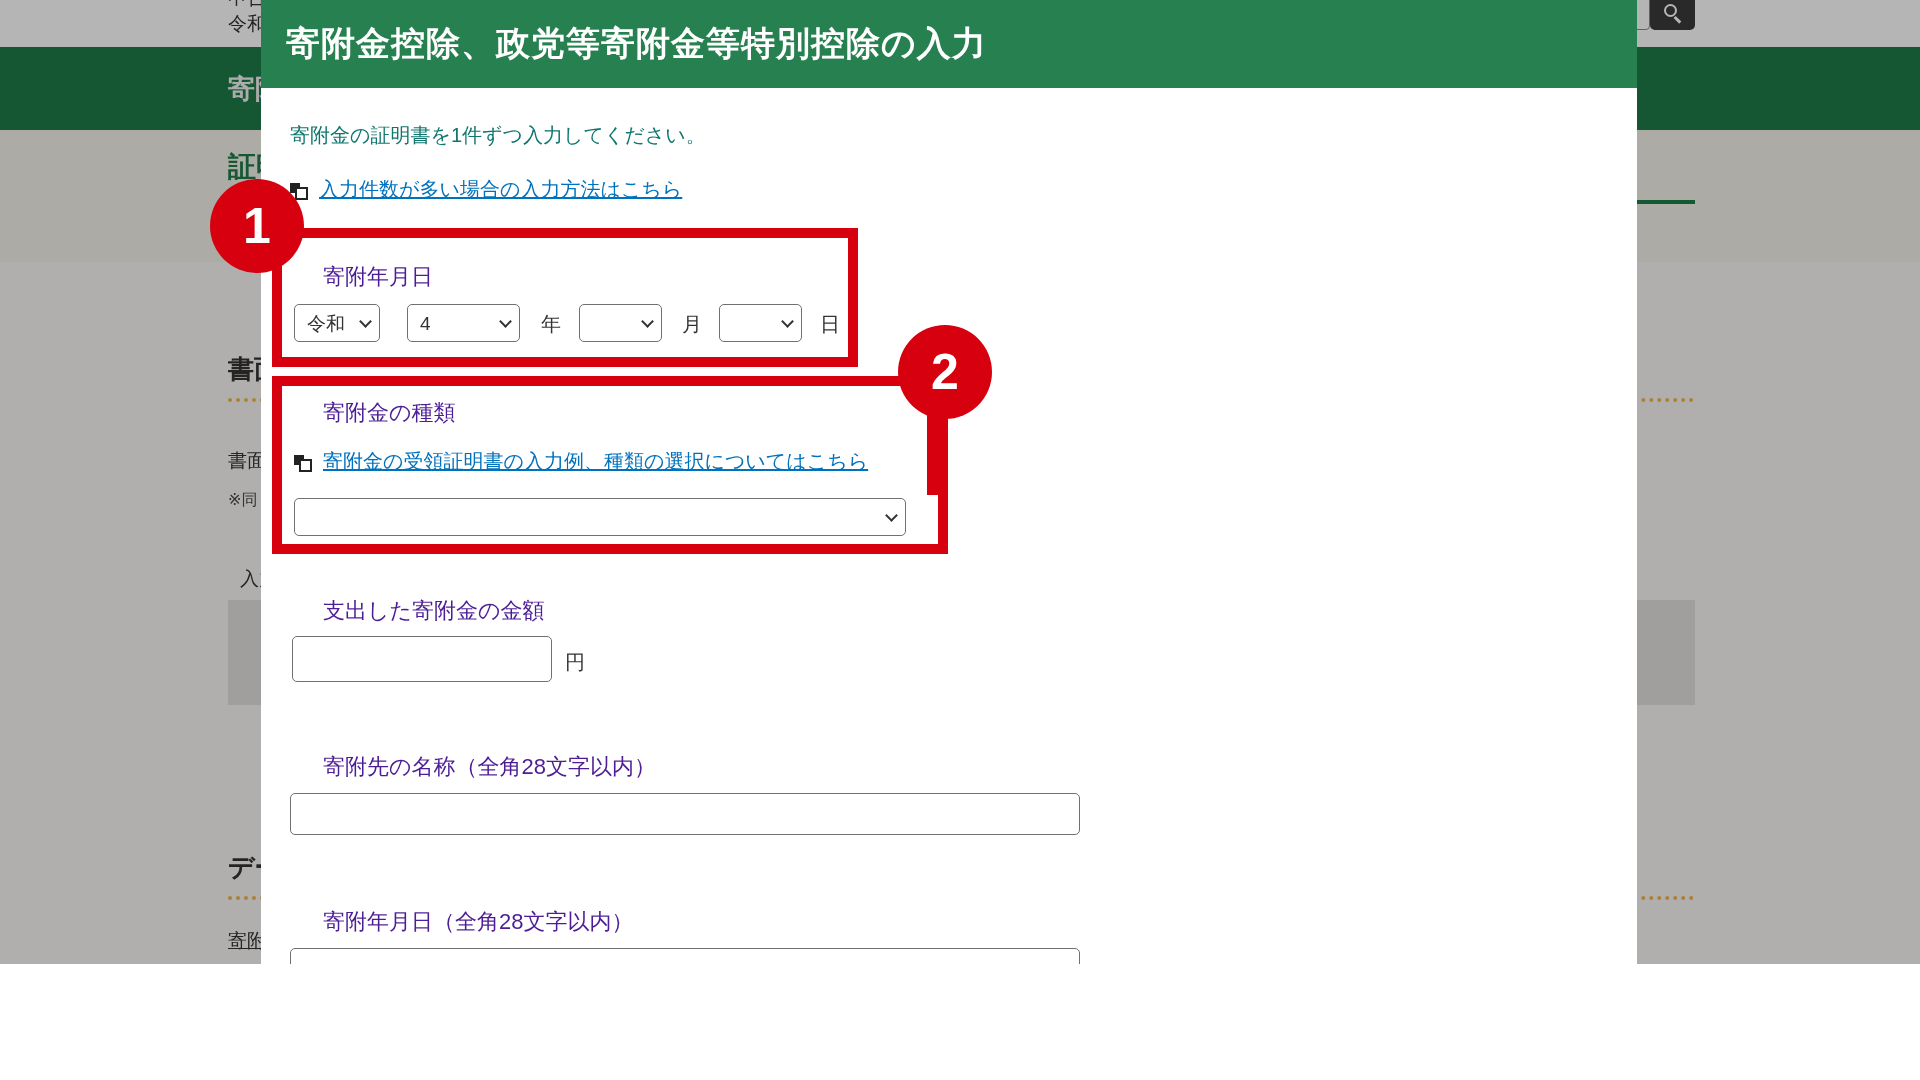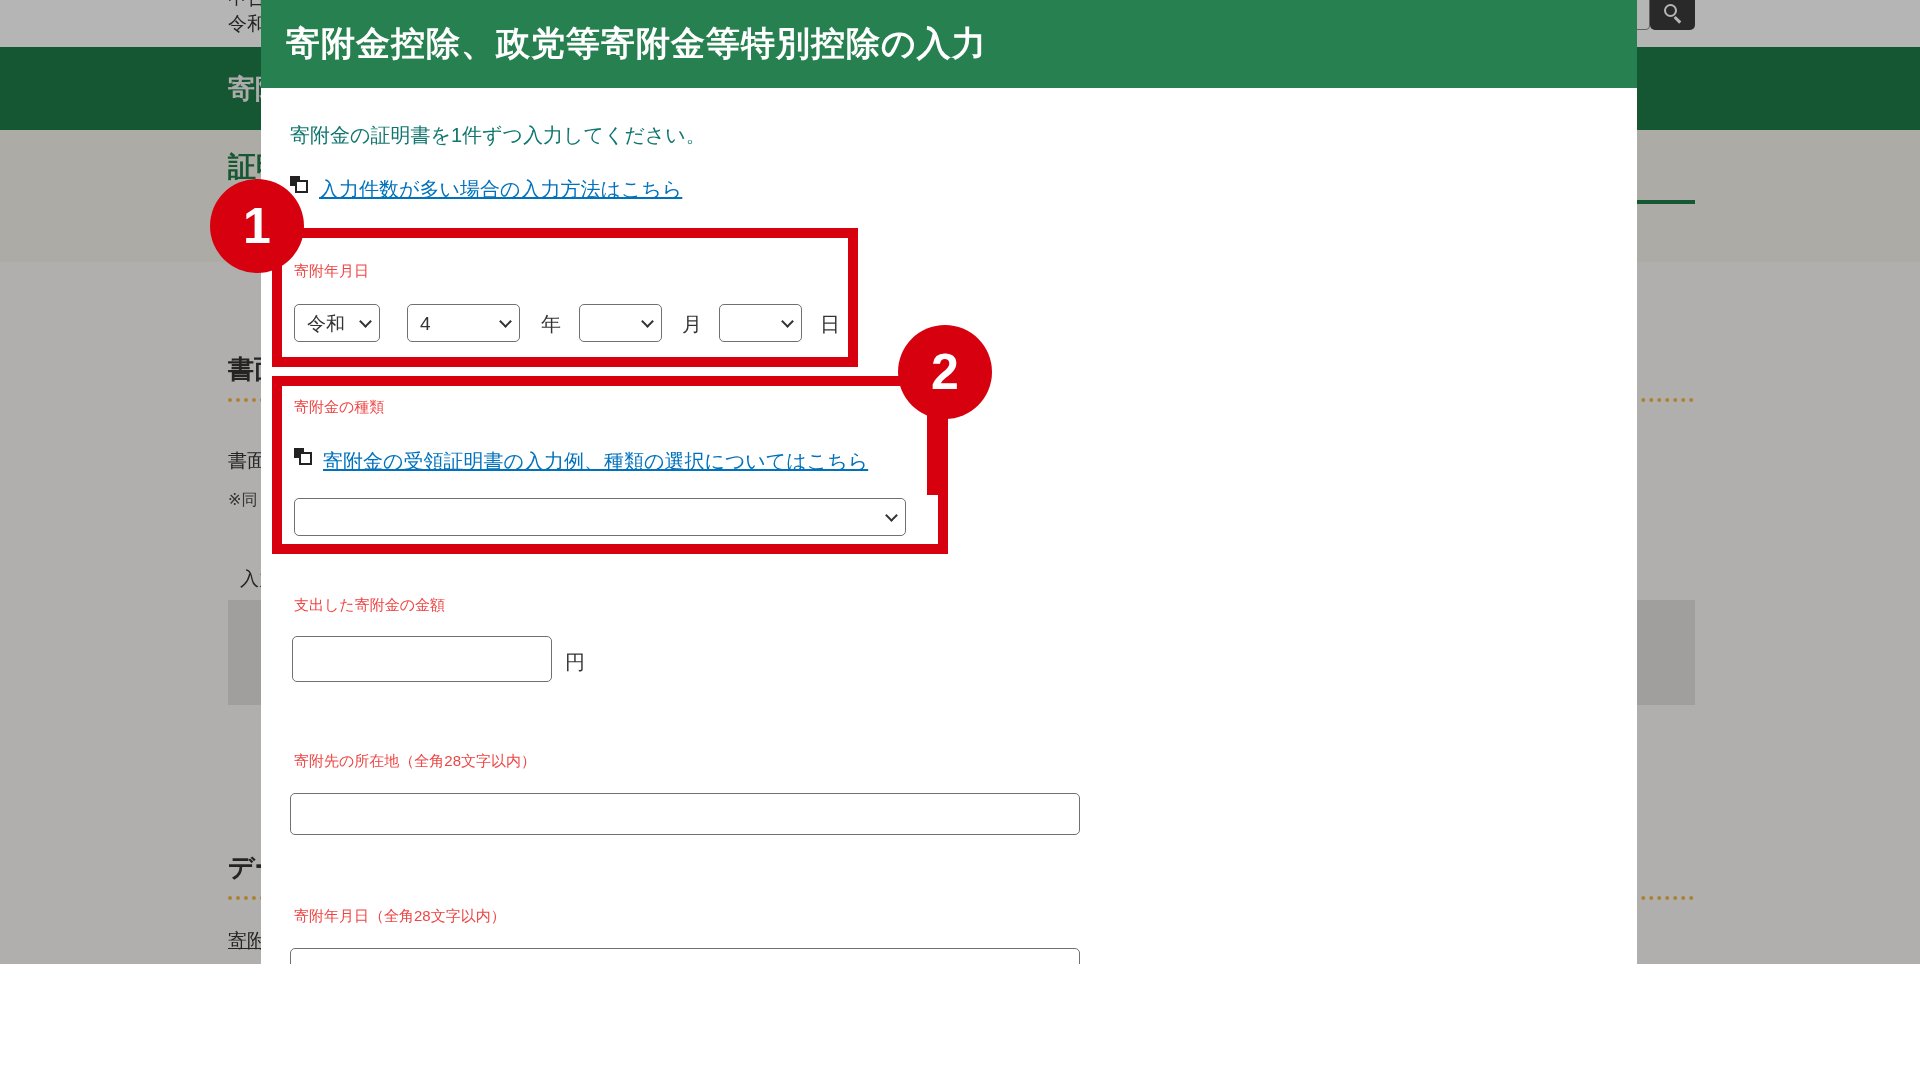--- a/index.html
+++ b/index.html
@@ -29,32 +29,32 @@
 
   
   .overlay { position:absolute; inset:0; background:rgba(0,0,0,0.29); z-index:1; }
 
   
   .modal { position:absolute; left:261px; top:0; width:1376px; height:1080px; background:#FFFFFF; z-index:2; }
   .modal-header { position:absolute; left:0; top:0; width:100%; height:88px; background:#27804F; display:flex; align-items:center; }
   .modal-title { margin-left:25px; font-size:34px; font-weight:bold; color:#FFFFFF; letter-spacing:1px; white-space:nowrap; }
   .intro { position:absolute; left:29px; top:122px; font-size:20px; color:#0f766e; }
 
-  .linkrow { position:absolute; display:flex; align-items:flex-start; }
+  .linkrow { position:absolute; display:flex; align-items:flex-end; }
   .newwin-icon { position:relative; width:20px; height:20px; margin-right:9px; }
   .newwin-back { position:absolute; left:0; top:0; width:10px; height:10px; background:#222; }
   .newwin-front { position:absolute; left:5px; top:4px; width:13px; height:13px; background:#fff; border:2px solid #222; }
   a.jlink { font-size:20px; color:#0071BC; text-decoration:underline; white-space:nowrap; }
 
   .redbox { position:absolute; border:10px solid #D7000F; }
   .badge { position:absolute; width:94px; height:94px; background:#D7000F; border-radius:50%; color:#fff;
            font-size:50px; font-weight:bold; display:flex; align-items:center; justify-content:center; }
   .badge-stem { position:absolute; width:18px; background:#D7000F; }
 
-  .field-label { position:absolute; font-size:15px; color:#ef4444; white-space:nowrap; }
+  .field-label { position:absolute; font-size:22px; color:#4c1d95; white-space:nowrap;margin-left:29px; }
   .suffix { position:absolute; font-size:20px; color:#333; }
 
   .sel-wrap { position:absolute; height:38px; }
   select.jsel { width:100%; height:38px; border:1px solid #707070; border-radius:5px; background:#fff;
                 font-size:19px; color:#333; padding:0 26px 0 12px; appearance:none; -webkit-appearance:none;
                 font-family:"Liberation Sans","DejaVu Sans",sans-serif; }
   .chev { position:absolute; right:10px; top:13px; width:9px; height:9px; border-right:2px solid #333;
           border-bottom:2px solid #333; transform:rotate(45deg); pointer-events:none; }
   input.jinput { position:absolute; border:1px solid #707070; border-radius:5px; background:#fff;
                  font-size:20px; color:#333; padding:0 10px; font-family:"Liberation Sans","DejaVu Sans",sans-serif; }
@@ -166,21 +166,21 @@
     </div>
     <div class="sel-wrap" style="left:33px; top:498px; width:612px;">
       <select class="jsel"></select>
       <span class="chev"></span>
     </div>
 
     <div class="field-label" style="left:33px; top:596px;">支出した寄附金の金額</div>
     <input class="jinput" style="left: 31px; top: 636px; width: 260px; height: 46px;" type="text">
     <div class="suffix" style="left:304px; top:649px;">円</div>
 
-    <div class="field-label" style="left:33px; top:752px;">寄附先の所在地（全角28文字以内）</div>
+    <div class="field-label" style="left:33px; top:752px;">寄附先の名称（全角28文字以内）</div>
     <input class="jinput" style="left: 29px; top: 793px; width: 790px; height: 42px;" type="text">
 
     <div class="field-label" style="left:33px; top:907px;">寄附年月日（全角28文字以内）</div>
     <input class="jinput" style="left: 29px; top: 948px; width: 790px; height: 42px;" type="text">
 
     <div class="modal-footer">
       <button class="fbtn fbtn-gray" style="left:70px;   width:274px;"></button>
       <button class="fbtn fbtn-yellow" style="left:364px;  width:280px;"></button>
       <button class="fbtn fbtn-yellow" style="left:672px;  width:372px;"></button>
       <button class="fbtn fbtn-yellow" style="left:1070px; width:279px;"></button>

